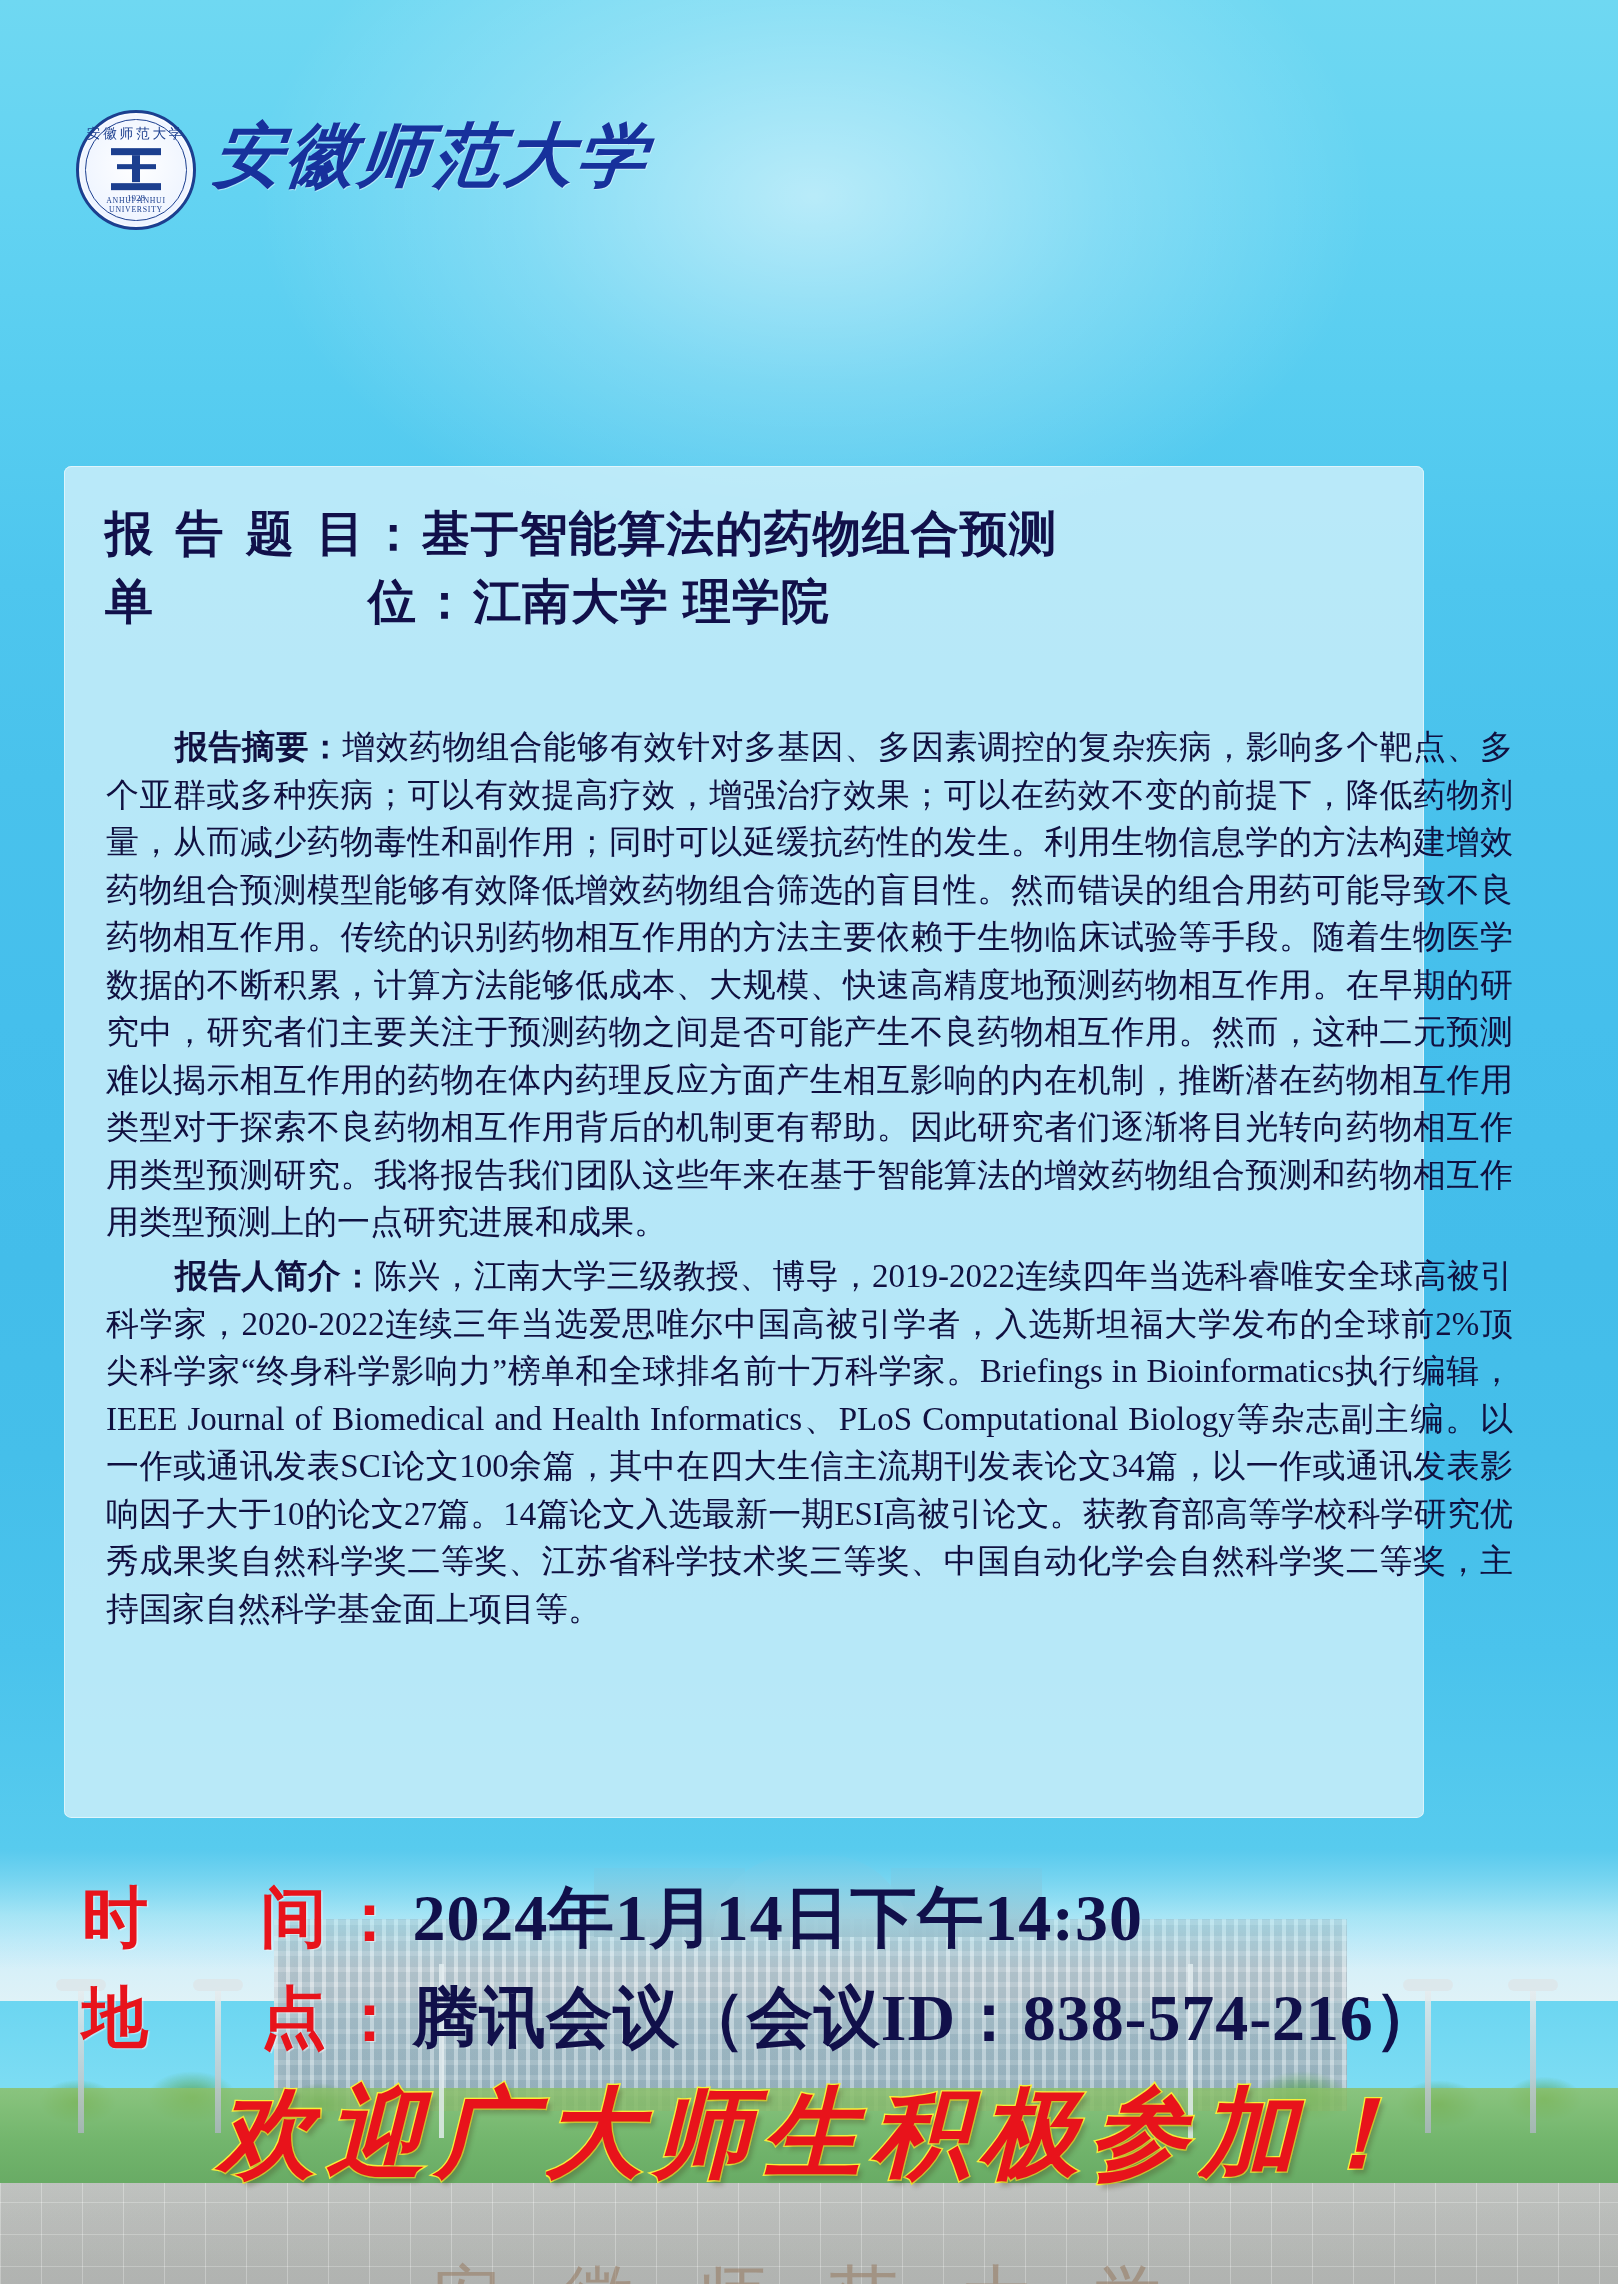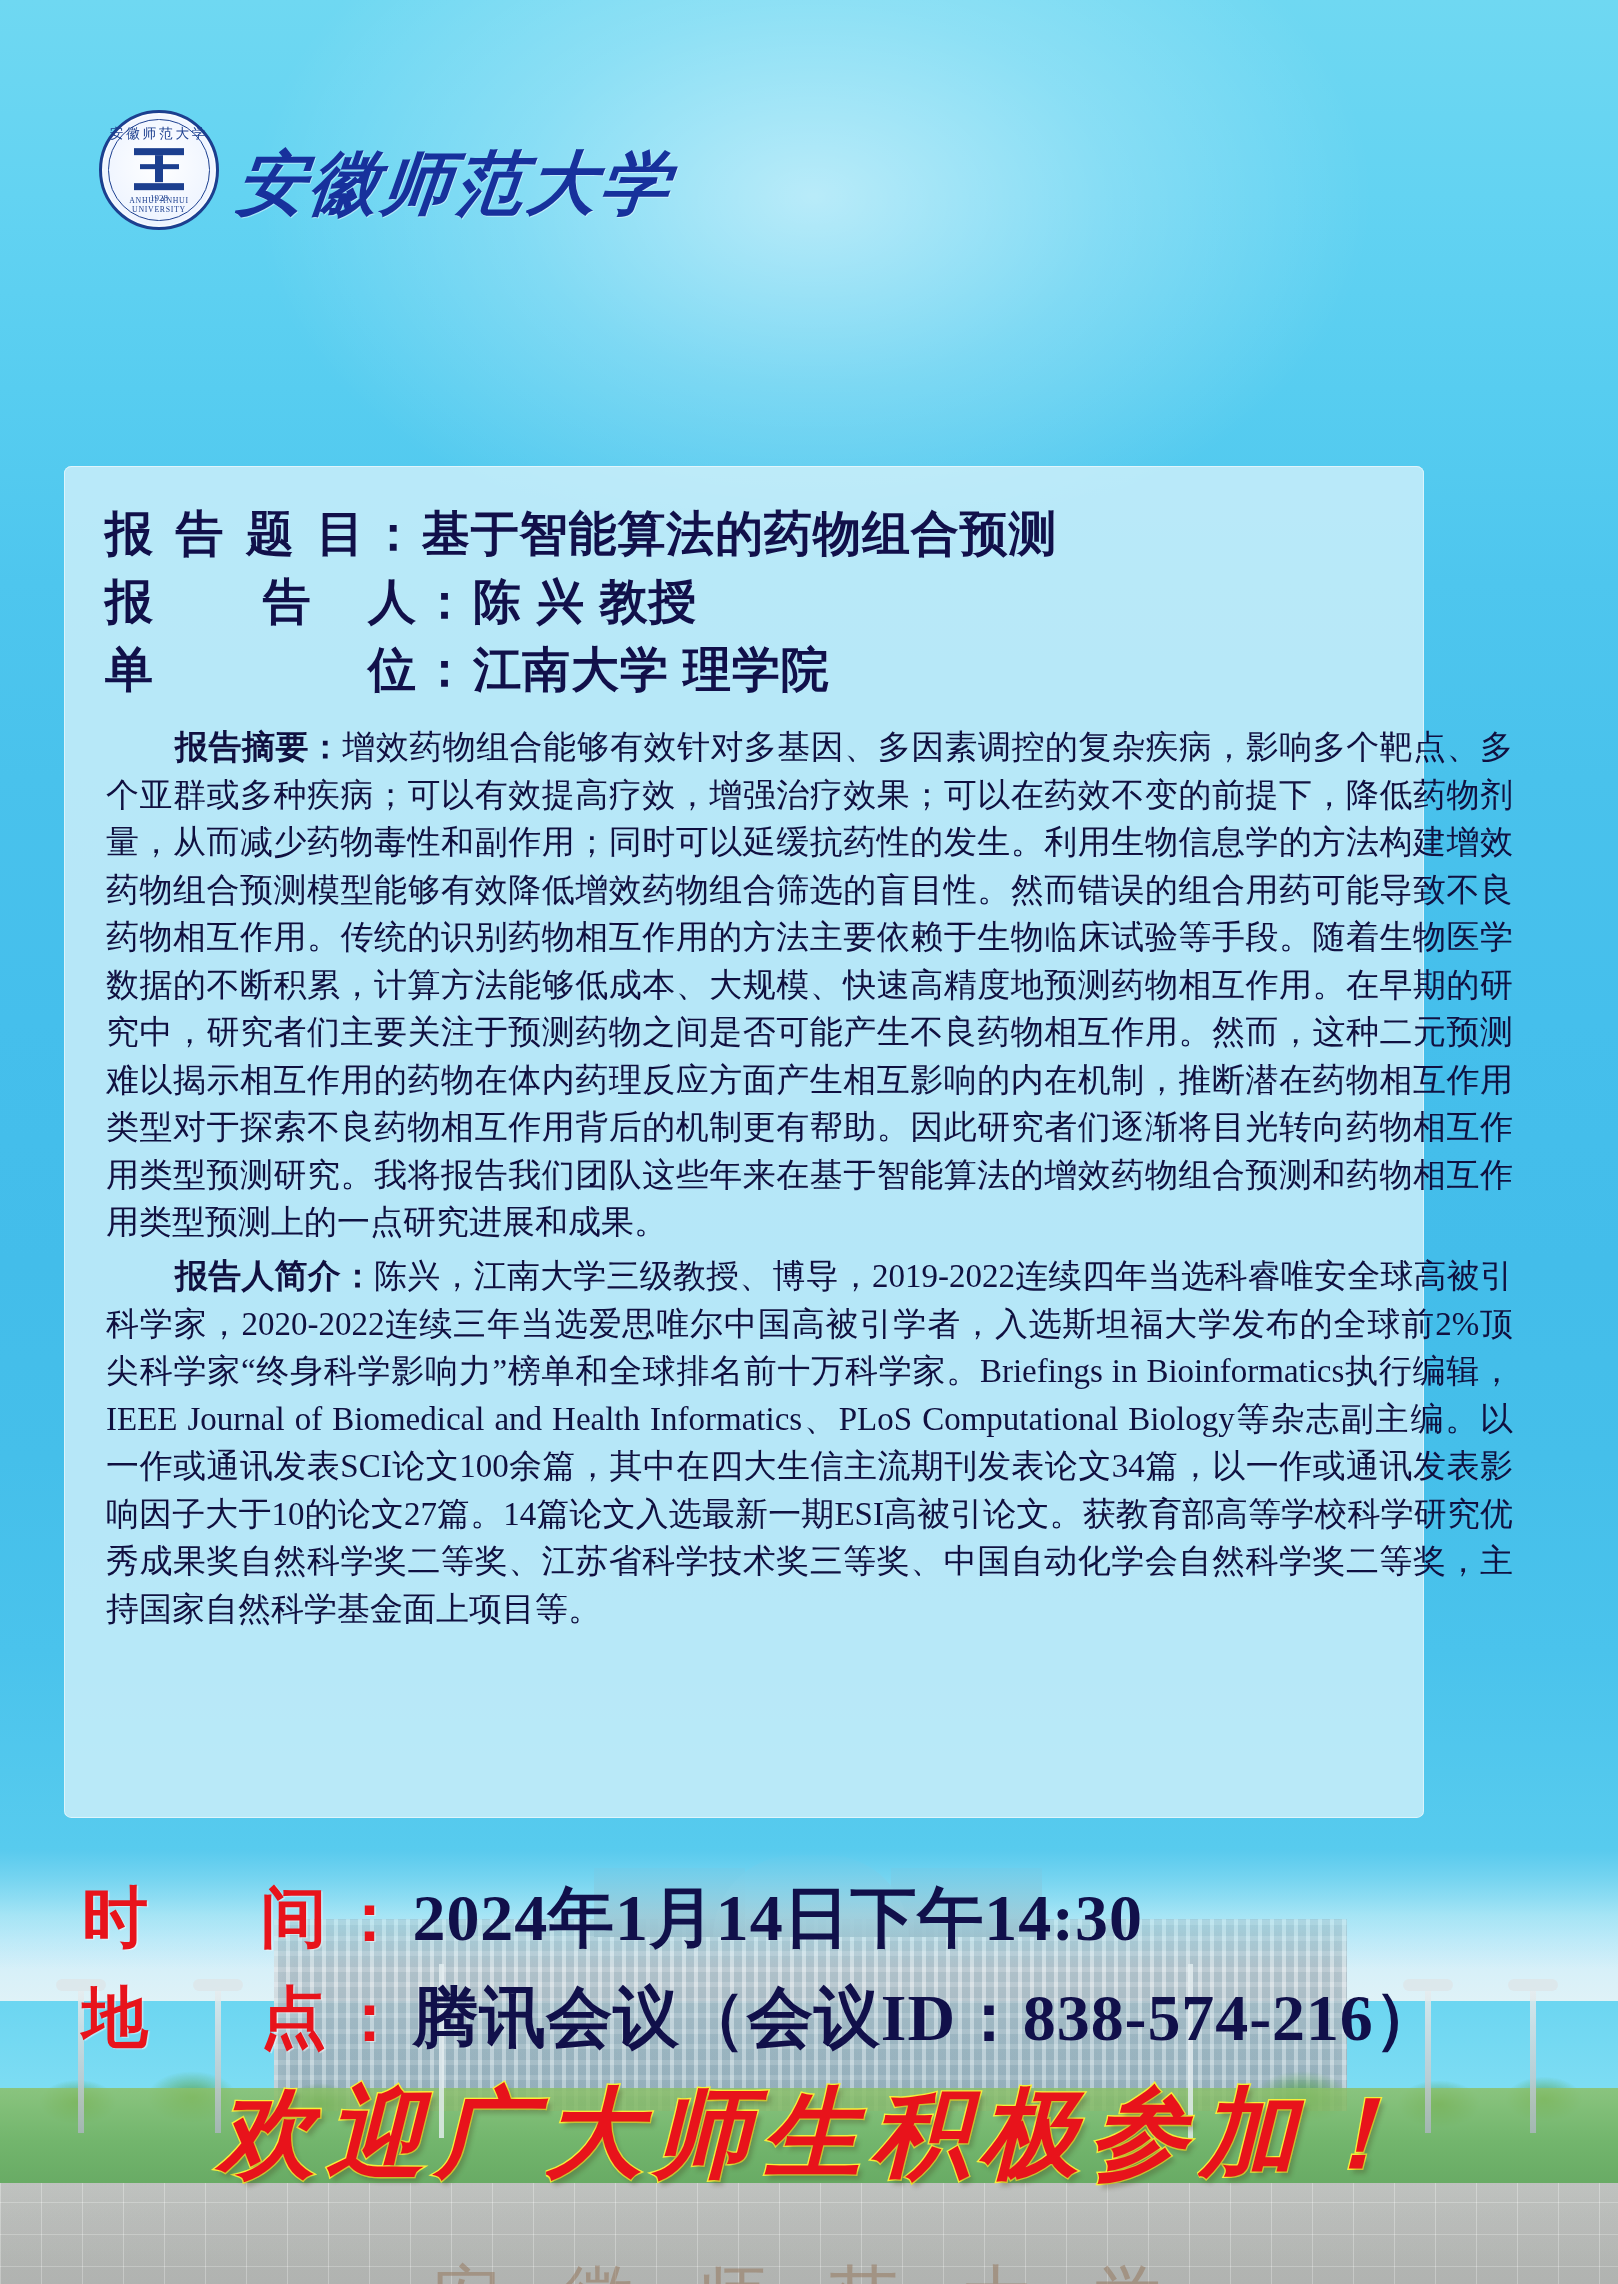--- a/index.html
+++ b/index.html
@@ -157,24 +157,24 @@
     white-space: nowrap;
   }
   .campus-fade-top {
     position: absolute; left:0; top:0; width:100%; height: 119px;
     background: linear-gradient(180deg, #59caee 0%, rgba(110,216,240,0.35) 55%, rgba(255,255,255,0) 100%);
   }
 
   
   .logo-row {
     position: absolute;
-    left: 99px;
+    left: 76px;
     top: 110px;
     display: flex;
-    align-items: flex-end;
+    align-items: flex-start;
     gap: 18px;
   }
   .logo-seal {
     width: 114px; height: 114px;
     border-radius: 50%;
     border: 3.2px solid #1c3f8f;
     background: radial-gradient(circle at 50% 45%, #ffffff 0%, #eef4ff 70%, #dbe6fb 100%);
     position: relative;
     box-shadow: 0 0 0 1.4px rgba(255,255,255,0.6) inset;
   }
@@ -374,23 +374,20 @@
   </div>
 
 
   <div class="card">
 
     <div class="meta">
       <span class="row">
         <span class="lbl">报 告 题 目：</span><span class="val">基于智能算法的药物组合预测</span>
       </span>
       <span class="row">
-        <span class="lbl">报　　告　人：</span><span class="val">陈 兴 教授</span>
-      </span>
-      <span class="row">
         <span class="lbl">单　　　　位：</span><span class="val">江南大学 理学院</span>
       </span>
     </div>
 
     <div class="abstract">
       <p><b>报告摘要：</b><span>增效药物组合能够有效针对多基因、多因素调控的复杂疾病，影响多个靶点、多个亚群或多种疾病；可以有效提高疗效，增强治疗效果；可以在药效不变的前提下，降低药物剂量，从而减少药物毒性和副作用；同时可以延缓抗药性的发生。利用生物信息学的方法构建增效药物组合预测模型能够有效降低增效药物组合筛选的盲目性。然而错误的组合用药可能导致不良药物相互作用。传统的识别药物相互作用的方法主要依赖于生物临床试验等手段。随着生物医学数据的不断积累，计算方法能够低成本、大规模、快速高精度地预测药物相互作用。在早期的研究中，研究者们主要关注于预测药物之间是否可能产生不良药物相互作用。然而，这种二元预测难以揭示相互作用的药物在体内药理反应方面产生相互影响的内在机制，推断潜在药物相互作用类型对于探索不良药物相互作用背后的机制更有帮助。因此研究者们逐渐将目光转向药物相互作用类型预测研究。我将报告我们团队这些年来在基于智能算法的增效药物组合预测和药物相互作用类型预测上的一点研究进展和成果。</span></p>
       <p><b>报告人简介：</b><span>陈兴，江南大学三级教授、博导，2019-2022连续四年当选科睿唯安全球高被引科学家，2020-2022连续三年当选爱思唯尔中国高被引学者，入选斯坦福大学发布的全球前2%顶尖科学家“终身科学影响力”榜单和全球排名前十万科学家。Briefings in Bioinformatics执行编辑，IEEE Journal of Biomedical and Health Informatics、PLoS Computational Biology等杂志副主编。以一作或通讯发表SCI论文100余篇，其中在四大生信主流期刊发表论文34篇，以一作或通讯发表影响因子大于10的论文27篇。14篇论文入选最新一期ESI高被引论文。获教育部高等学校科学研究优秀成果奖自然科学奖二等奖、江苏省科学技术奖三等奖、中国自动化学会自然科学奖二等奖，主持国家自然科学基金面上项目等。</span></p>
     </div>
 
   </div>

